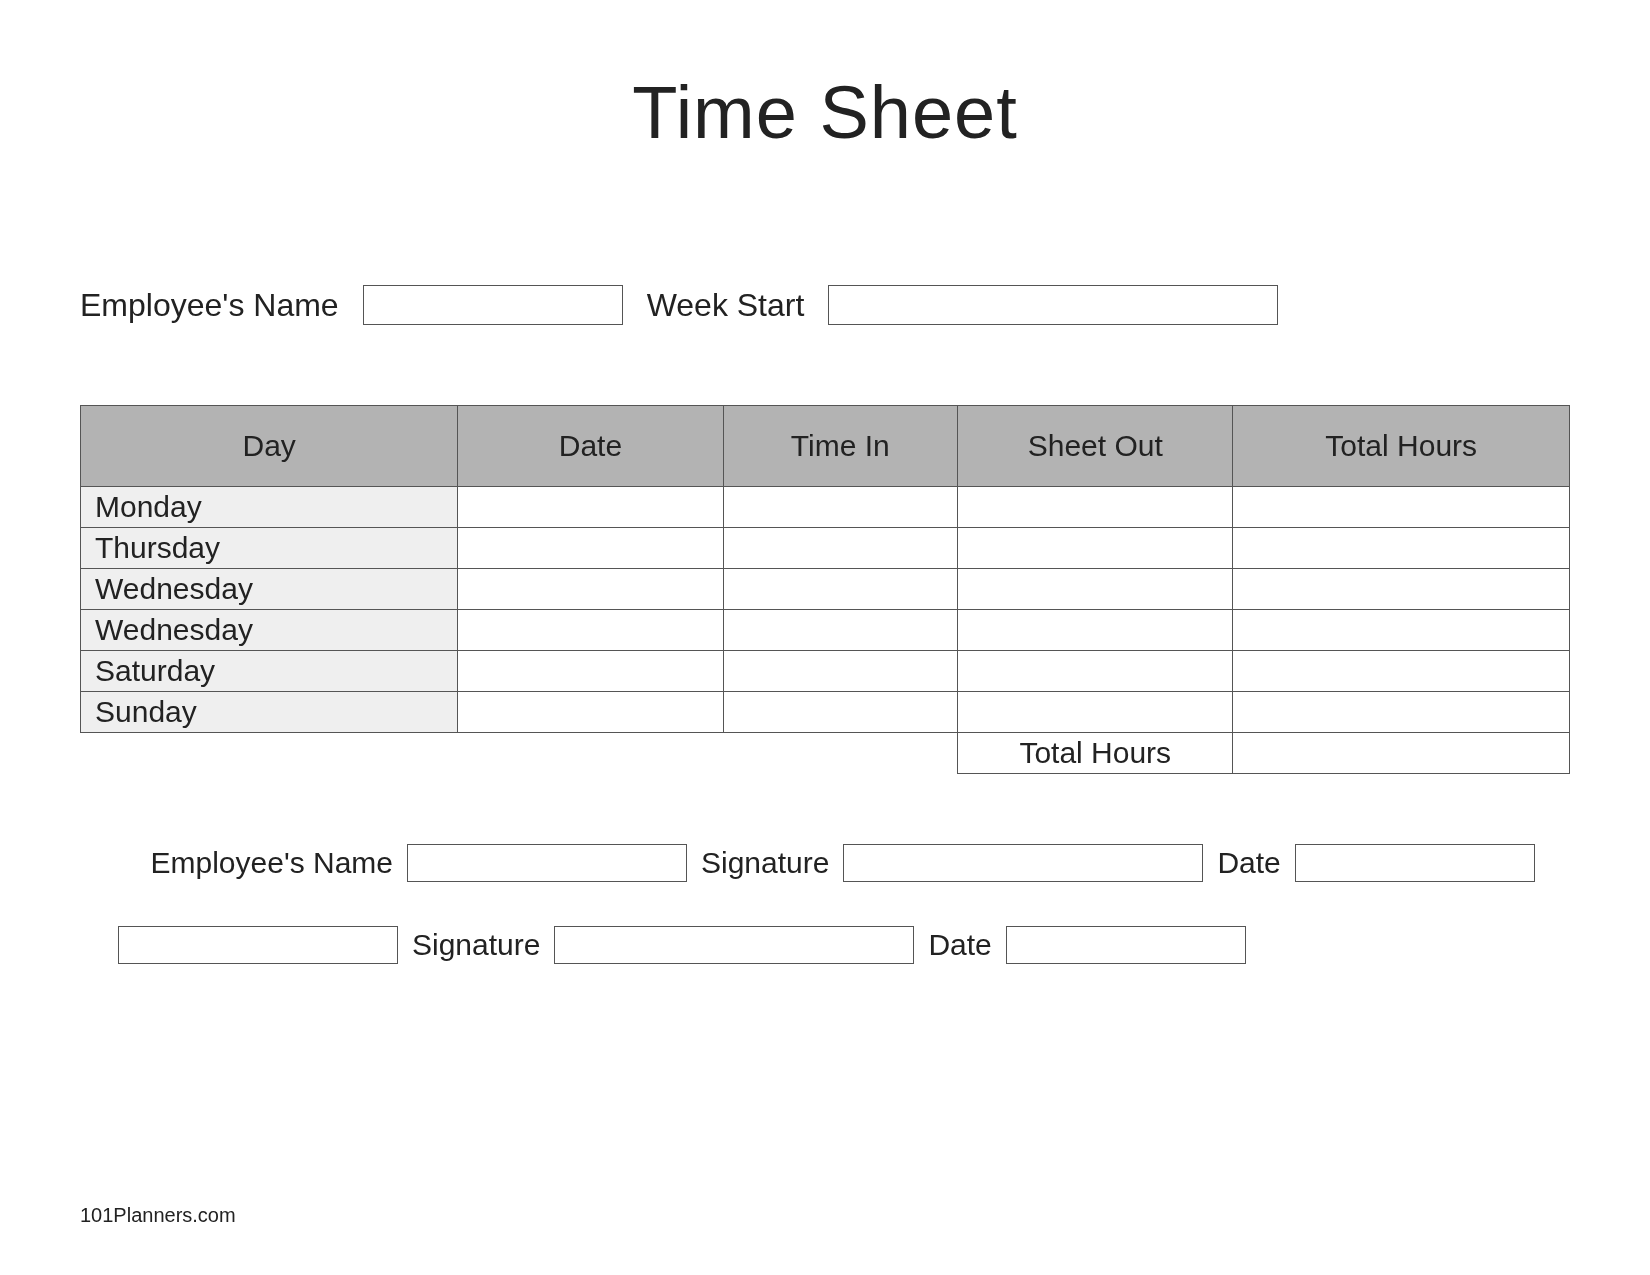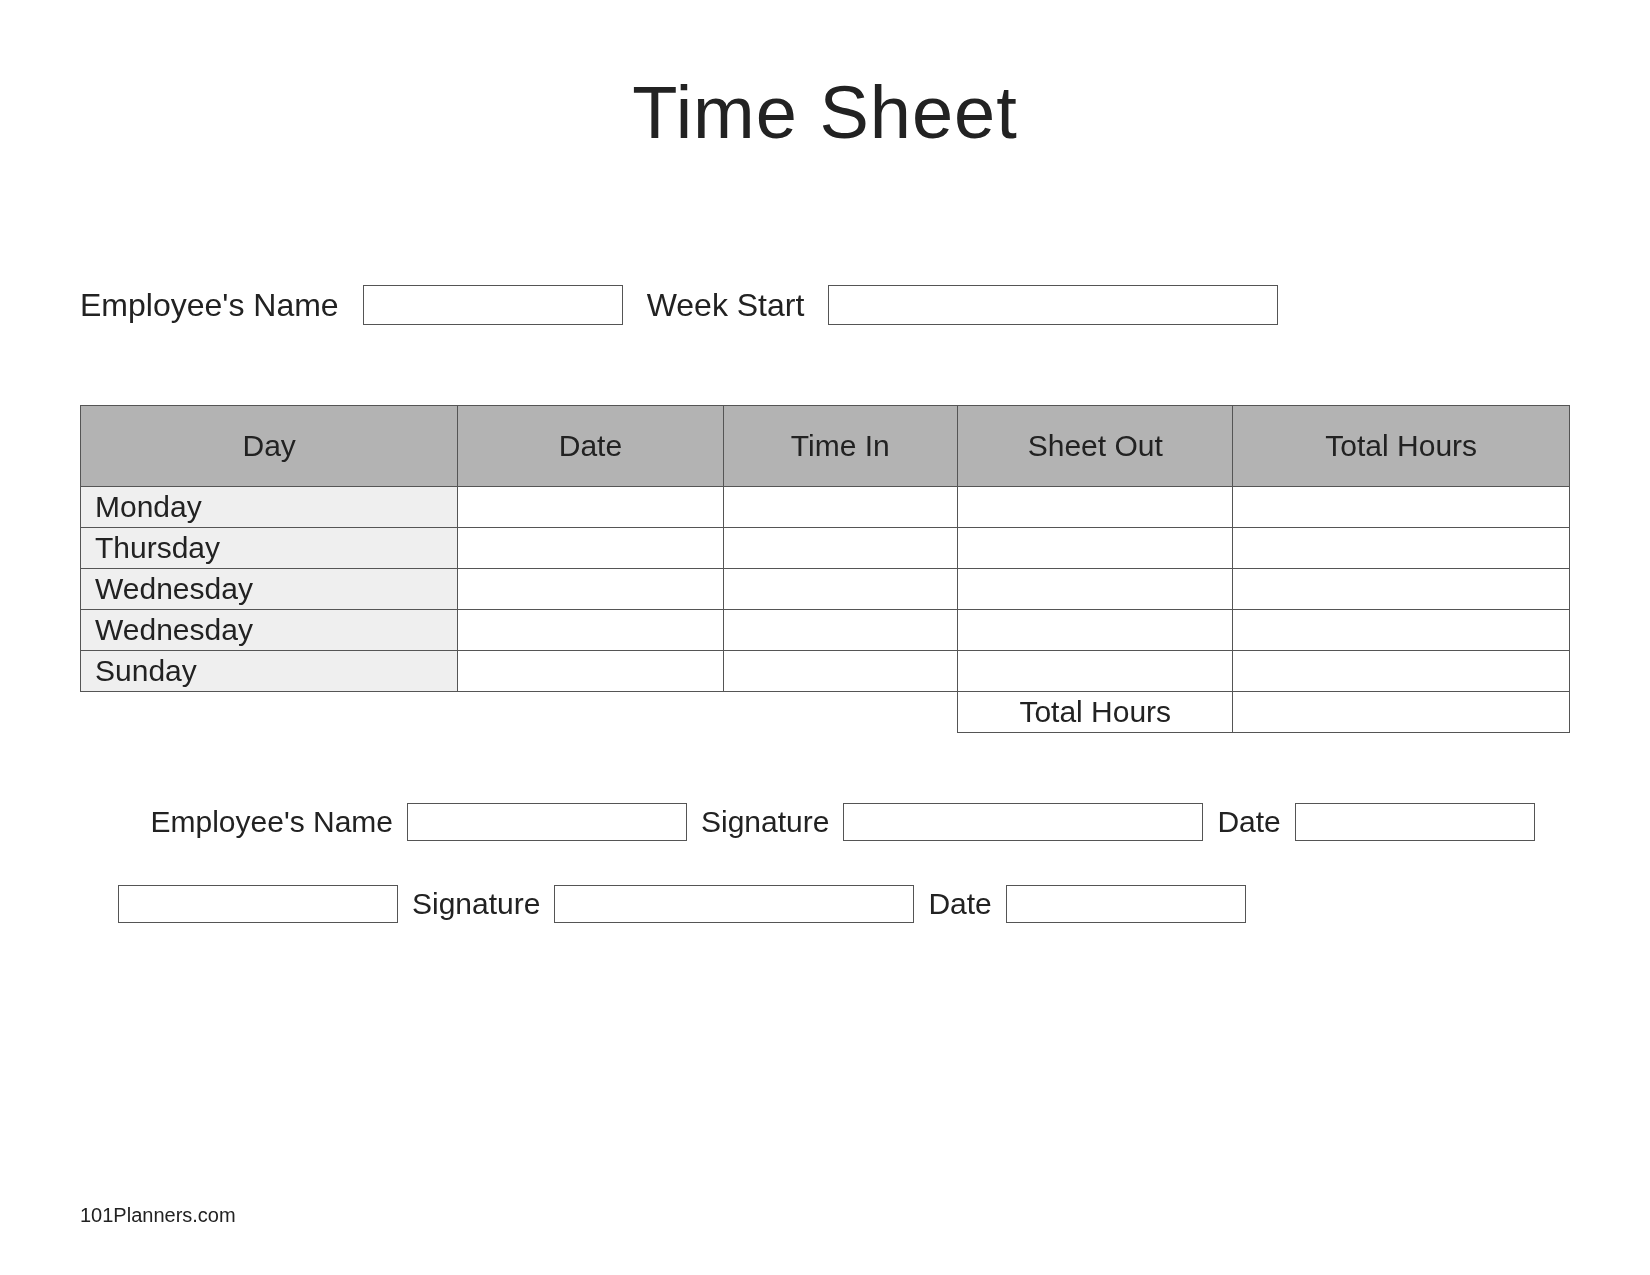--- a/index.html
+++ b/index.html
@@ -164,20 +164,27 @@
       </tr>
       <tr>
         <td class="day-cell">Wednesday</td>
         <td class="blank-cell"></td>
         <td class="blank-cell"></td>
         <td class="blank-cell"></td>
         <td class="blank-cell"></td>
       </tr>
       <tr>
         <td class="day-cell">Wednesday</td>
+        <td class="blank-cell"></td>
+        <td class="blank-cell"></td>
+        <td class="blank-cell"></td>
+        <td class="blank-cell"></td>
+      </tr>
+      <tr>
+        <td class="day-cell">Saturday</td>
         <td class="blank-cell"></td>
         <td class="blank-cell"></td>
         <td class="blank-cell"></td>
         <td class="blank-cell"></td>
       </tr>
       <tr>
         <td class="day-cell">Sunday</td>
         <td class="blank-cell"></td>
         <td class="blank-cell"></td>
         <td class="blank-cell"></td>

